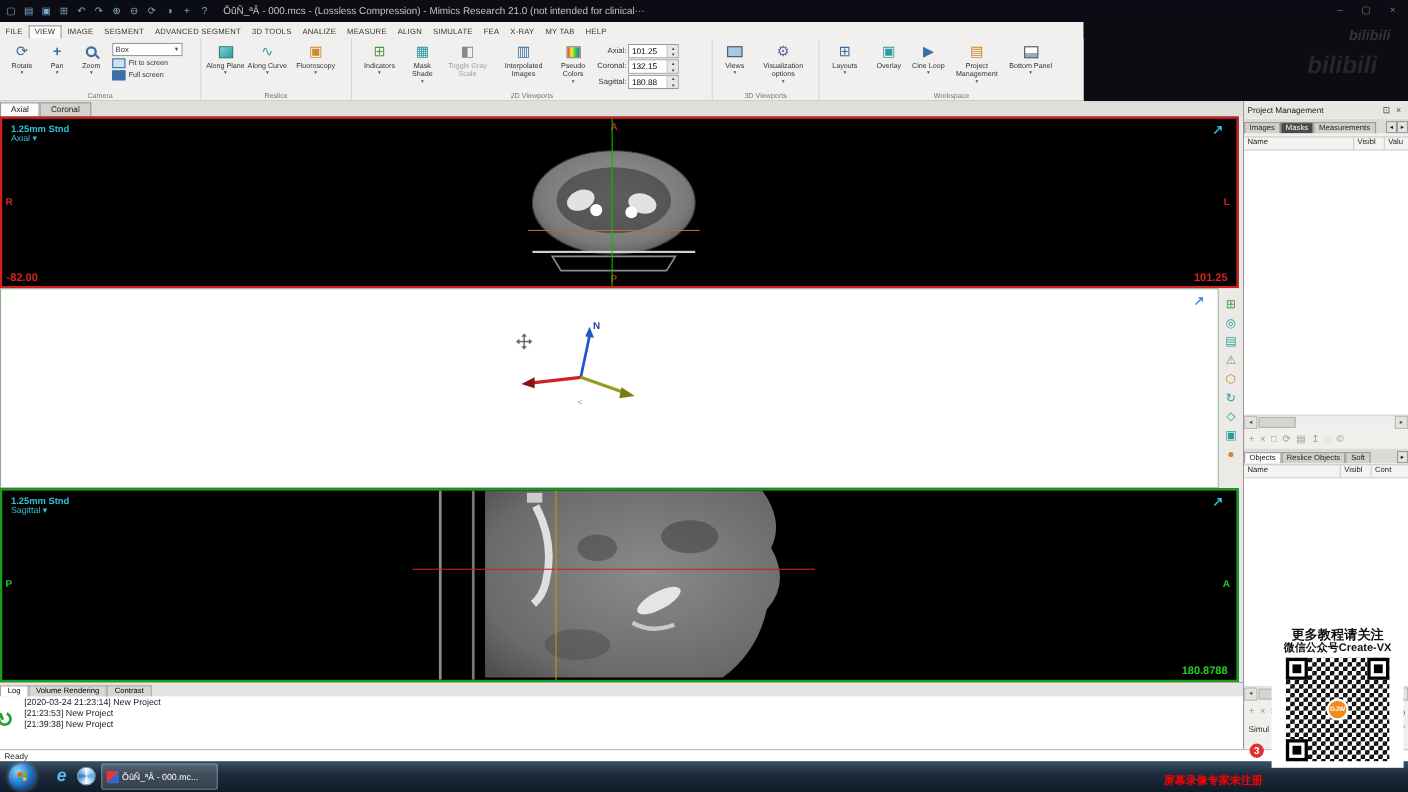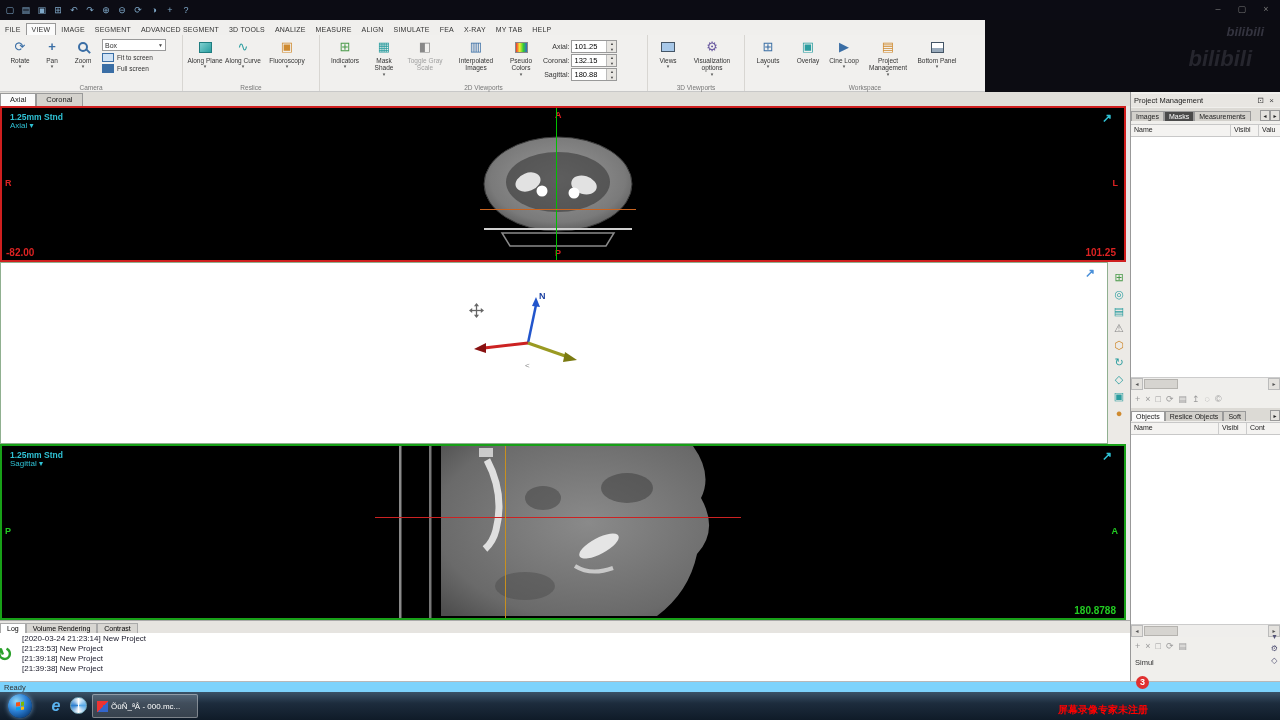--- a/index.html
+++ b/index.html
@@ -74,21 +74,21 @@
   .strip-ic { font-size:11px; line-height:15px; }
 
   
   .log-panel { position:absolute; top:620px; left:0; width:1130px; height:61px; background:#fff; border-top:1px solid #aaa; }
   .log-tabs { height:12px; background:#e6e4e0; display:flex; align-items:flex-end; }
   .ltab { font-size:7px; padding:1px 6px; border:1px solid #aaa; border-bottom:none; background:#d8d6d2; }
   .ltab.active { background:#fff; }
   .log-body { font-family:Liberation Sans, sans-serif; font-size:8px; color:#1a1a2a; padding:1px 2px; line-height:10px;margin-left:20px; }
 
   
-  .statusbar { position:absolute; top:681px; left:0; width:1280px; height:11px; background:#7dd3fc; border-top:1px solid #b8b8b8; font-size:7.5px; color:#333; padding:1px 0 0 4px; }
+  .statusbar { position:absolute; top:681px; left:0; width:1280px; height:11px; background:#ffffff; border-top:1px solid #b8b8b8; font-size:7.5px; color:#333; padding:1px 0 0 4px; }
 
   
   .rpanel { position:absolute; top:92px; left:1130px; width:150px; height:589px; background:#f0efec; border-left:1px solid #999; font-size:7px; color:#222; }
   .pm-header { position:absolute; top:2px; left:0; width:100%; height:13px; display:flex; align-items:center; padding:0 3px; font-size:7.5px; background:#e8e6e2; }
   .pm-header .sp { flex:1; }
   .pm-hbtn { width:11px; text-align:center; color:#444; font-size:8px; }
   .ptabs { position:absolute; left:0; width:100%; display:flex; align-items:flex-end; height:13px; background:#dcdad5; }
   .ptab { padding:1px 4px; border:1px solid #9a9a9a; border-bottom:none; background:#d2d0cb; white-space:nowrap; }
   .ptab.dark { background:#4a4a4a; color:#fff; }
   .ptab.lite { background:#fbfbfb; }
@@ -144,20 +144,21 @@
       <span class="qicon">⊞</span>
       <span class="qicon">↶</span>
       <span class="qicon">↷</span>
       <span class="qicon">⊕</span>
       <span class="qicon">⊖</span>
       <span class="qicon">⟳</span>
       <span class="qicon">◑</span>
       <span class="qicon">+</span>
       <span class="qicon">?</span>
     </div>
+    <span class="title-text">ÕûÑ_ªÂ - 000.mcs -  (Lossless Compression) - Mimics Research 21.0 (not intended for clinical···</span>
     <div class="win-controls">
       <span class="win-btn">–</span>
       <span class="win-btn">▢</span>
       <span class="win-btn">×</span>
     </div>
   </div>
 
   <div class="menubar">
     <span class="menu-item">FILE</span>
     <span class="menu-item active">VIEW</span>
@@ -451,21 +452,20 @@
 
   <div class="log-panel">
     <div class="log-tabs">
       <span class="ltab active">Log</span>
       <span class="ltab">Volume Rendering</span>
       <span class="ltab">Contrast</span>
     </div>
     <div class="log-body">
       <div>[2020-03-24 21:23:14] New Project</div>
       <div>[21:23:53] New Project</div>
-      <div>[21:39:18] New Project</div>
       <div>[21:39:38] New Project</div>
     </div>
   </div>
 
   <div class="statusbar">
     <span>Ready</span>
   </div>
 
   <div class="rpanel">
     <div class="pm-header">
@@ -550,17 +550,27 @@
         </span>
     </div>
     <span class="tb-ie">e</span>
     <span class="tb-swirl"></span>
     <div class="task-btn">
       <span class="task-ic"></span>
       <span>ÕûÑ_ªÂ - 000.mc...</span>
     </div>
   </div>
 
+  <div class="qr-wm">
+    <div class="qr-t1">更多教程请关注</div>
+    <div class="qr-t2">微信公众号Create-VX</div>
+    <div class="qr-code">
+      <span class="finder f-tl"></span>
+      <span class="finder f-tr"></span>
+      <span class="finder f-bl"></span>
+      <span class="qr-logo">GJW</span>
+    </div>
+  </div>
   <span class="rec-wm">屏幕录像专家未注册</span>
   <span class="badge3">3</span>
   <span class="float-green">↻</span>
 
 </div>
 
 </body></html>

